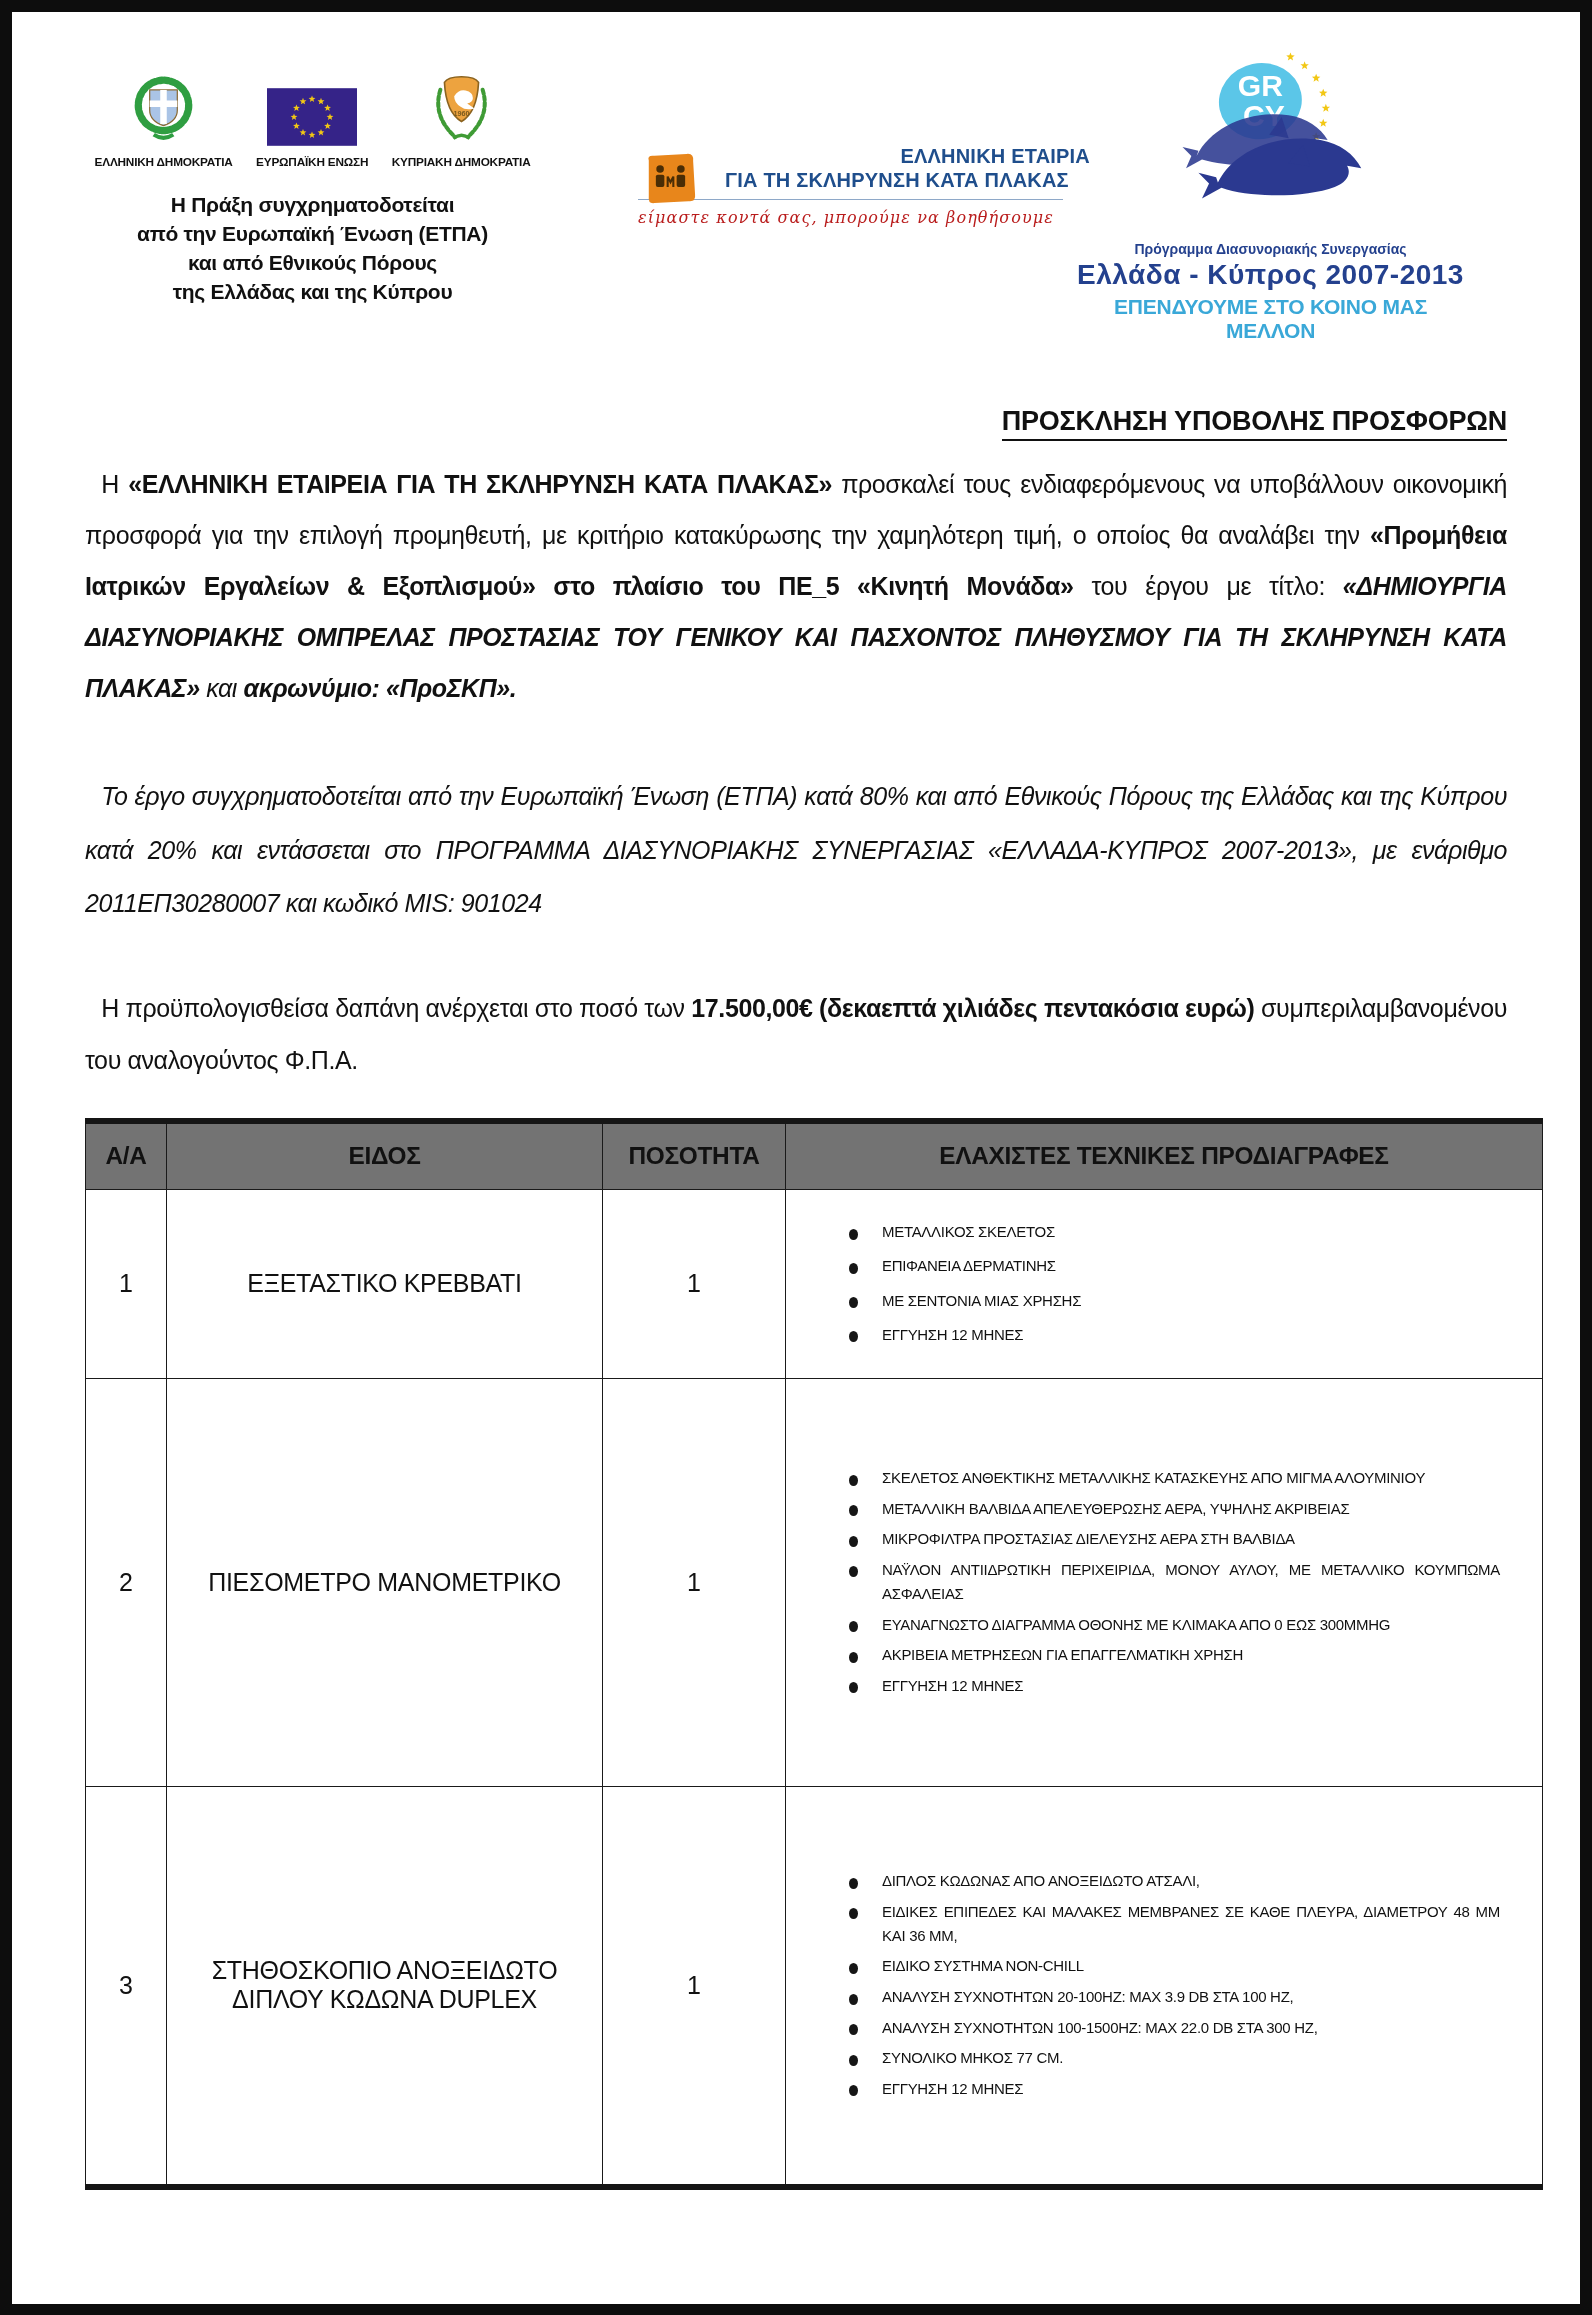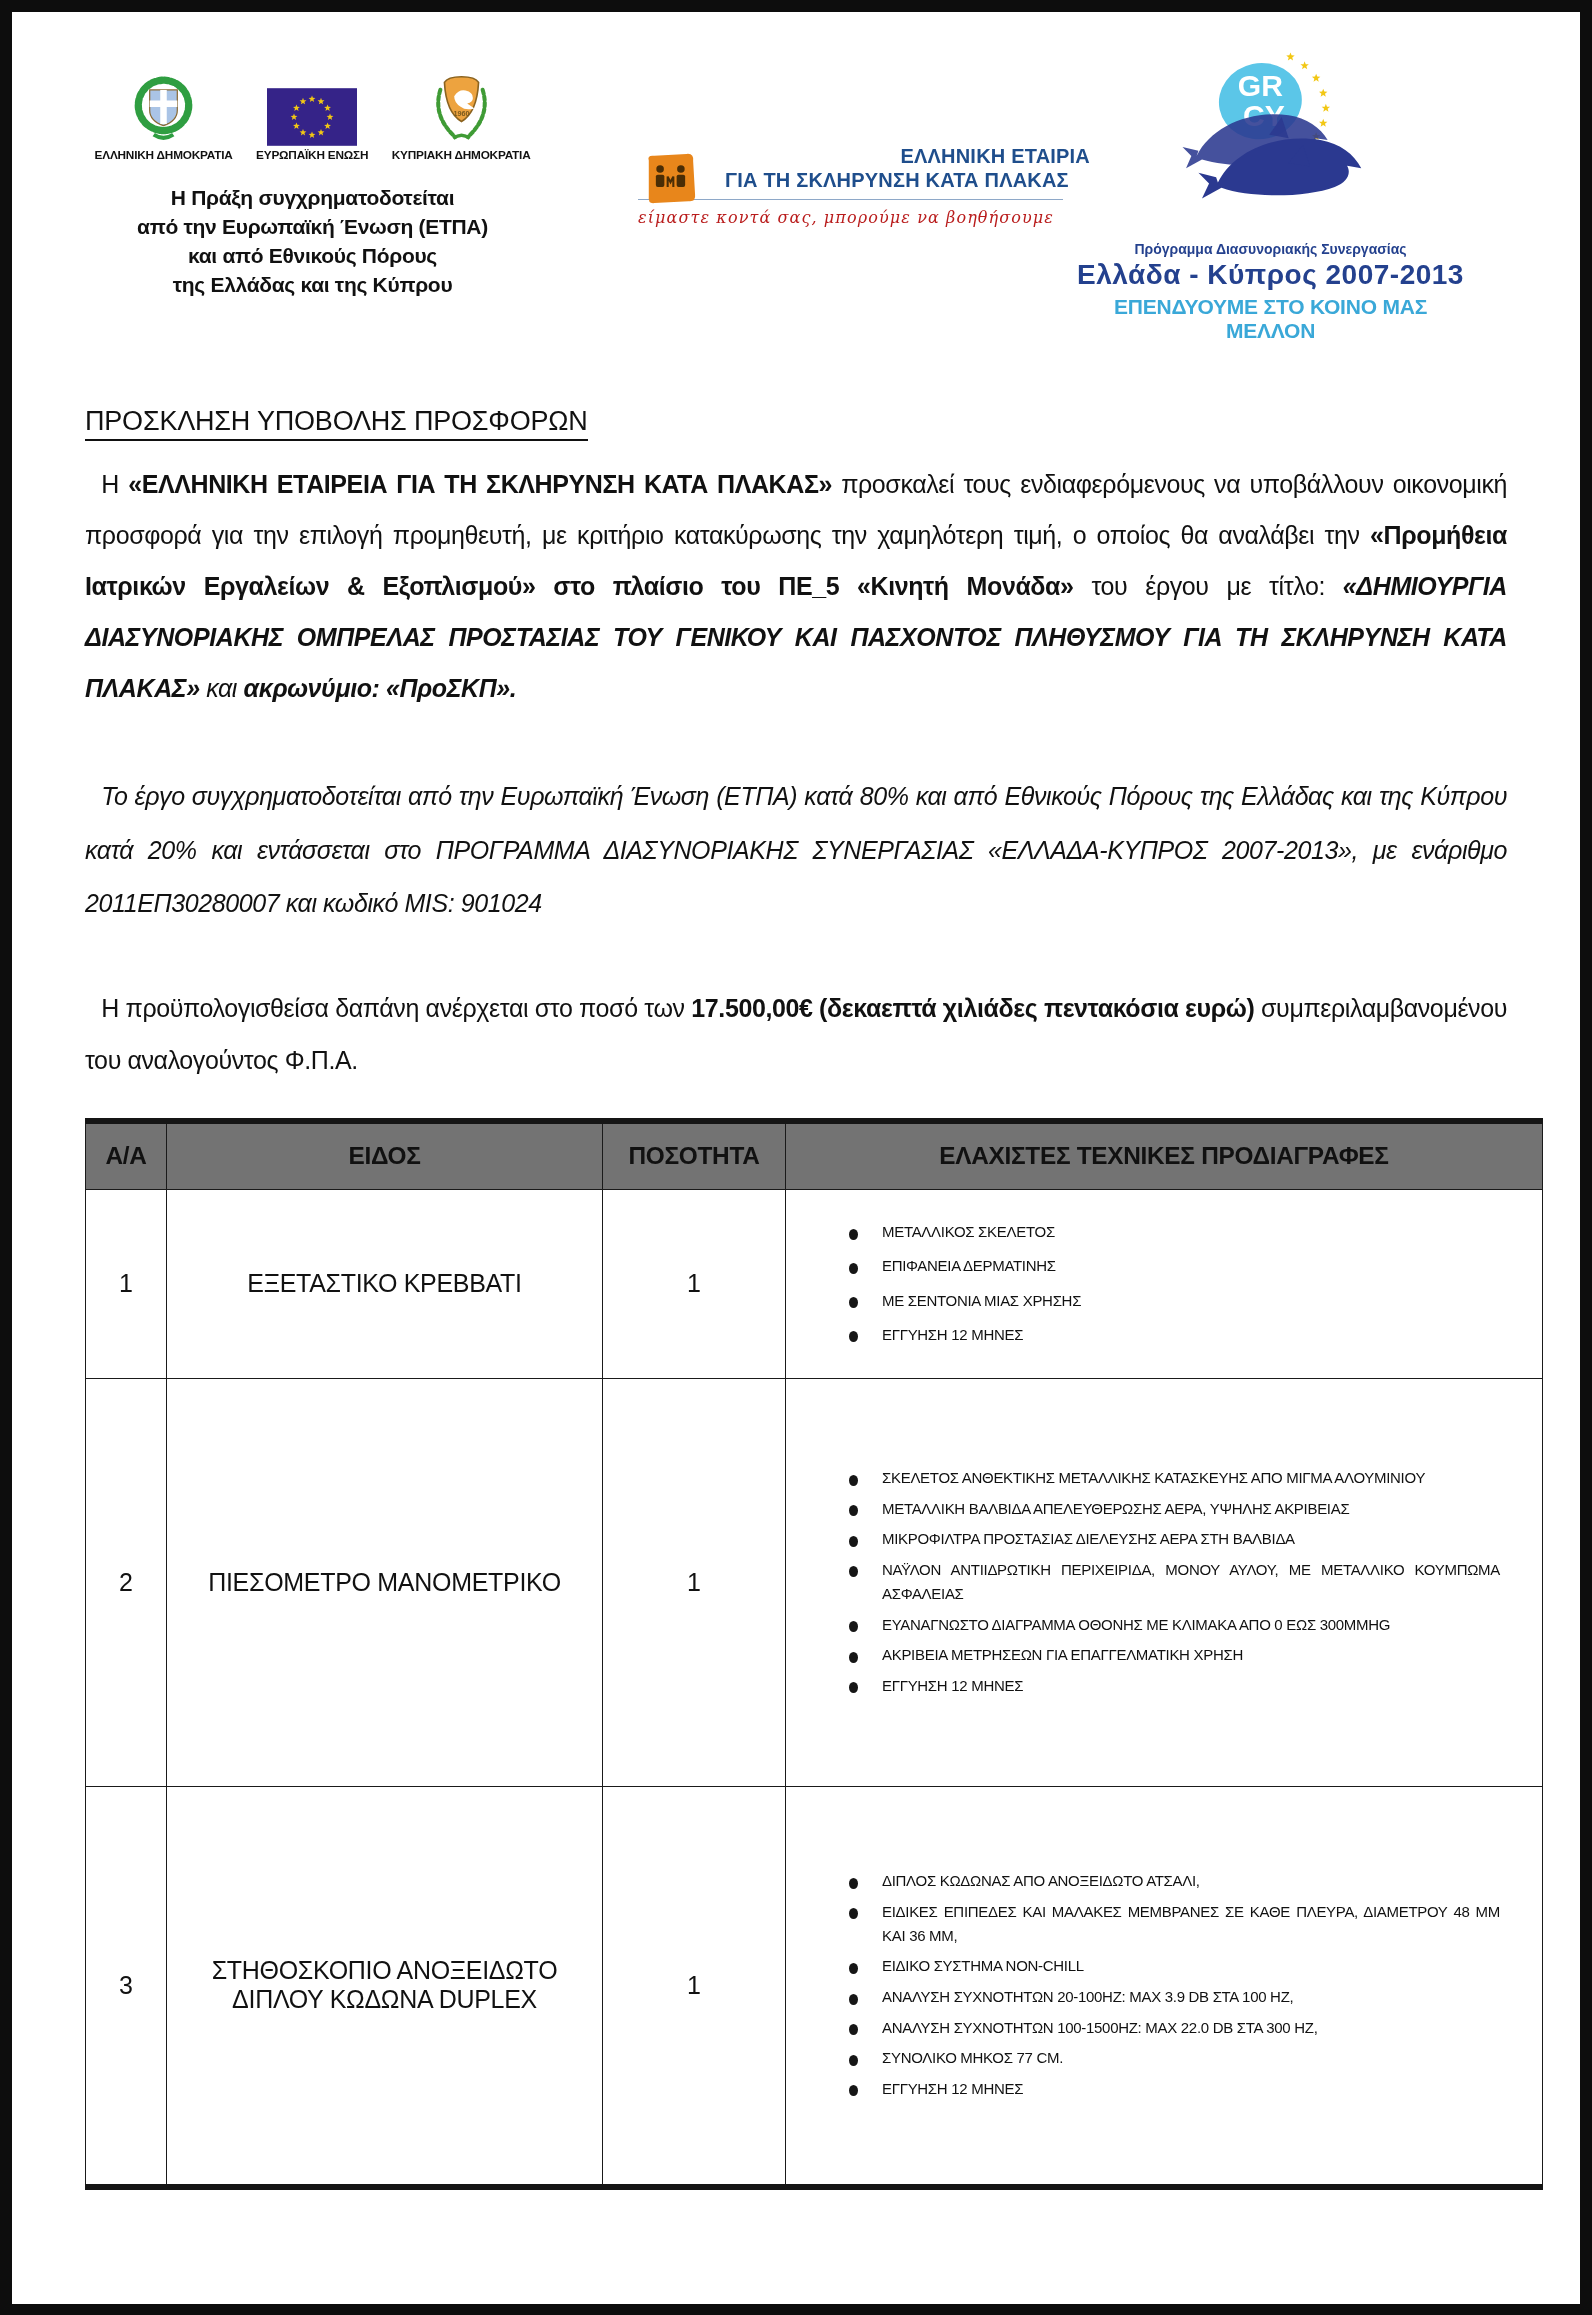--- a/index.html
+++ b/index.html
@@ -11,41 +11,41 @@
     border:12.7px solid #0d0d0d;
     overflow:hidden;
     font-family:"Liberation Sans", sans-serif;
     color:#111;
   }
   .content { position:absolute; inset:0; }
 
   
   .funders { position:absolute; left:96px; top:54px; width:409px; text-align:center; }
   .logo-row { display:flex; justify-content:center; align-items:flex-end; gap:23.5px; }
-  .logo-fig { display:flex; flex-direction:column; align-items:center; gap:2px; margin:0; }
+  .logo-fig { display:flex; flex-direction:column; align-items:center; gap:9px; margin:0; }
   .logo-label { font-size:11.8px; font-weight:bold; letter-spacing:-0.2px; white-space:nowrap; }
   .funder-caption { margin-top:22px; font-weight:bold; font-size:21px; line-height:1.38; letter-spacing:-0.3px;text-align:center; }
 
   .ms { position:absolute; left:626px; top:132px; width:452px; }
   .ms-icon { position:absolute; left:7.2px; top:9px; }
   .ms-text { margin-left:87px; color:#1f4e8c; font-weight:bold; letter-spacing:0.2px; }
   .ms-name1 { font-size:20px; line-height:1.2;text-align:right; }
   .ms-name2 { font-size:20px; line-height:1.2; }
   .ms-rule { margin-top:7.2px; border-top:1.8px solid #8ea8c8; width:425px; }
   .ms-tagline { margin-top:8.1px; font-family:"DejaVu Serif", serif; font-style:italic; font-size:16px;
                 color:#b91c1c; letter-spacing:1.1px; }
 
   .programme { position:absolute; left:1064px; top:36px; width:389px; text-align:center; }
   .prog1 { margin-top:13px; font-size:14px; font-weight:bold; color:#24418e; }
   .prog2 { margin-top:1.8px; font-size:28px; font-weight:bold; color:#24418e; letter-spacing:0.5px; }
   .prog3 { margin-top:4.5px; font-size:21px; font-weight:bold; color:#3aa8d8; letter-spacing:-0.2px; }
 
   
   .doc { position:absolute; left:73px; right:73px; top:394px; }
-  .title { text-align:left; font-size:27px; font-weight:normal; margin:0 0 22px 0; letter-spacing:-0.2px; }
+  .title { text-align:right; font-size:27px; font-weight:bold; margin:0 0 22px 0; letter-spacing:-0.2px; }
   .title span { border-bottom:2.7px solid #111; padding-bottom:2.7px; }
   .doc p { margin:0; font-size:25px; line-height:2.04; text-align:justify; text-indent:16.3px; letter-spacing:-0.4px; }
   .p2 { margin-top:56px !important; font-style:italic; line-height:2.14 !important; }
   .p3 { margin-top:51px !important; line-height:2.1 !important; }
   .p4 { margin-top:12.7px !important; line-height:2.1 !important; }
   .b  { font-weight:bold; }
   .i  { font-style:italic; }
   .bi { font-weight:bold; font-style:italic; }
 
   

